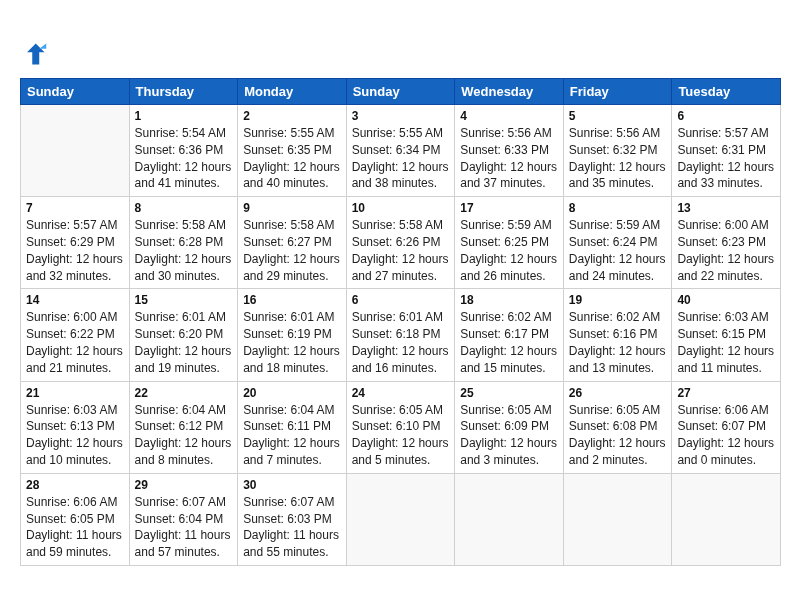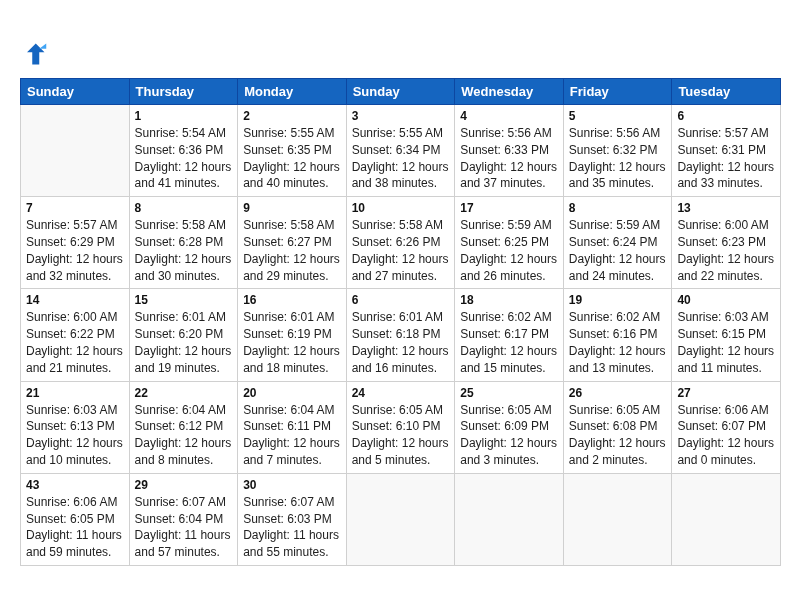--- a/index.html
+++ b/index.html
@@ -318,21 +318,21 @@
           <td>
             <div class="day-number">27</div>
             <div class="day-info" style="white-space: pre-line;">Sunrise: 6:06 AM
 Sunset: 6:07 PM
 Daylight: 12 hours
 and 0 minutes.</div>
           </td>
         </tr>
         <tr class="last-row">
           <td>
-            <div class="day-number">43</div>
+            <div class="day-number">28</div>
             <div class="day-info" style="white-space: pre-line;">Sunrise: 6:06 AM
 Sunset: 6:05 PM
 Daylight: 11 hours
 and 59 minutes.</div>
           </td>
           <td>
             <div class="day-number">29</div>
             <div class="day-info" style="white-space: pre-line;">Sunrise: 6:07 AM
 Sunset: 6:04 PM
 Daylight: 11 hours

